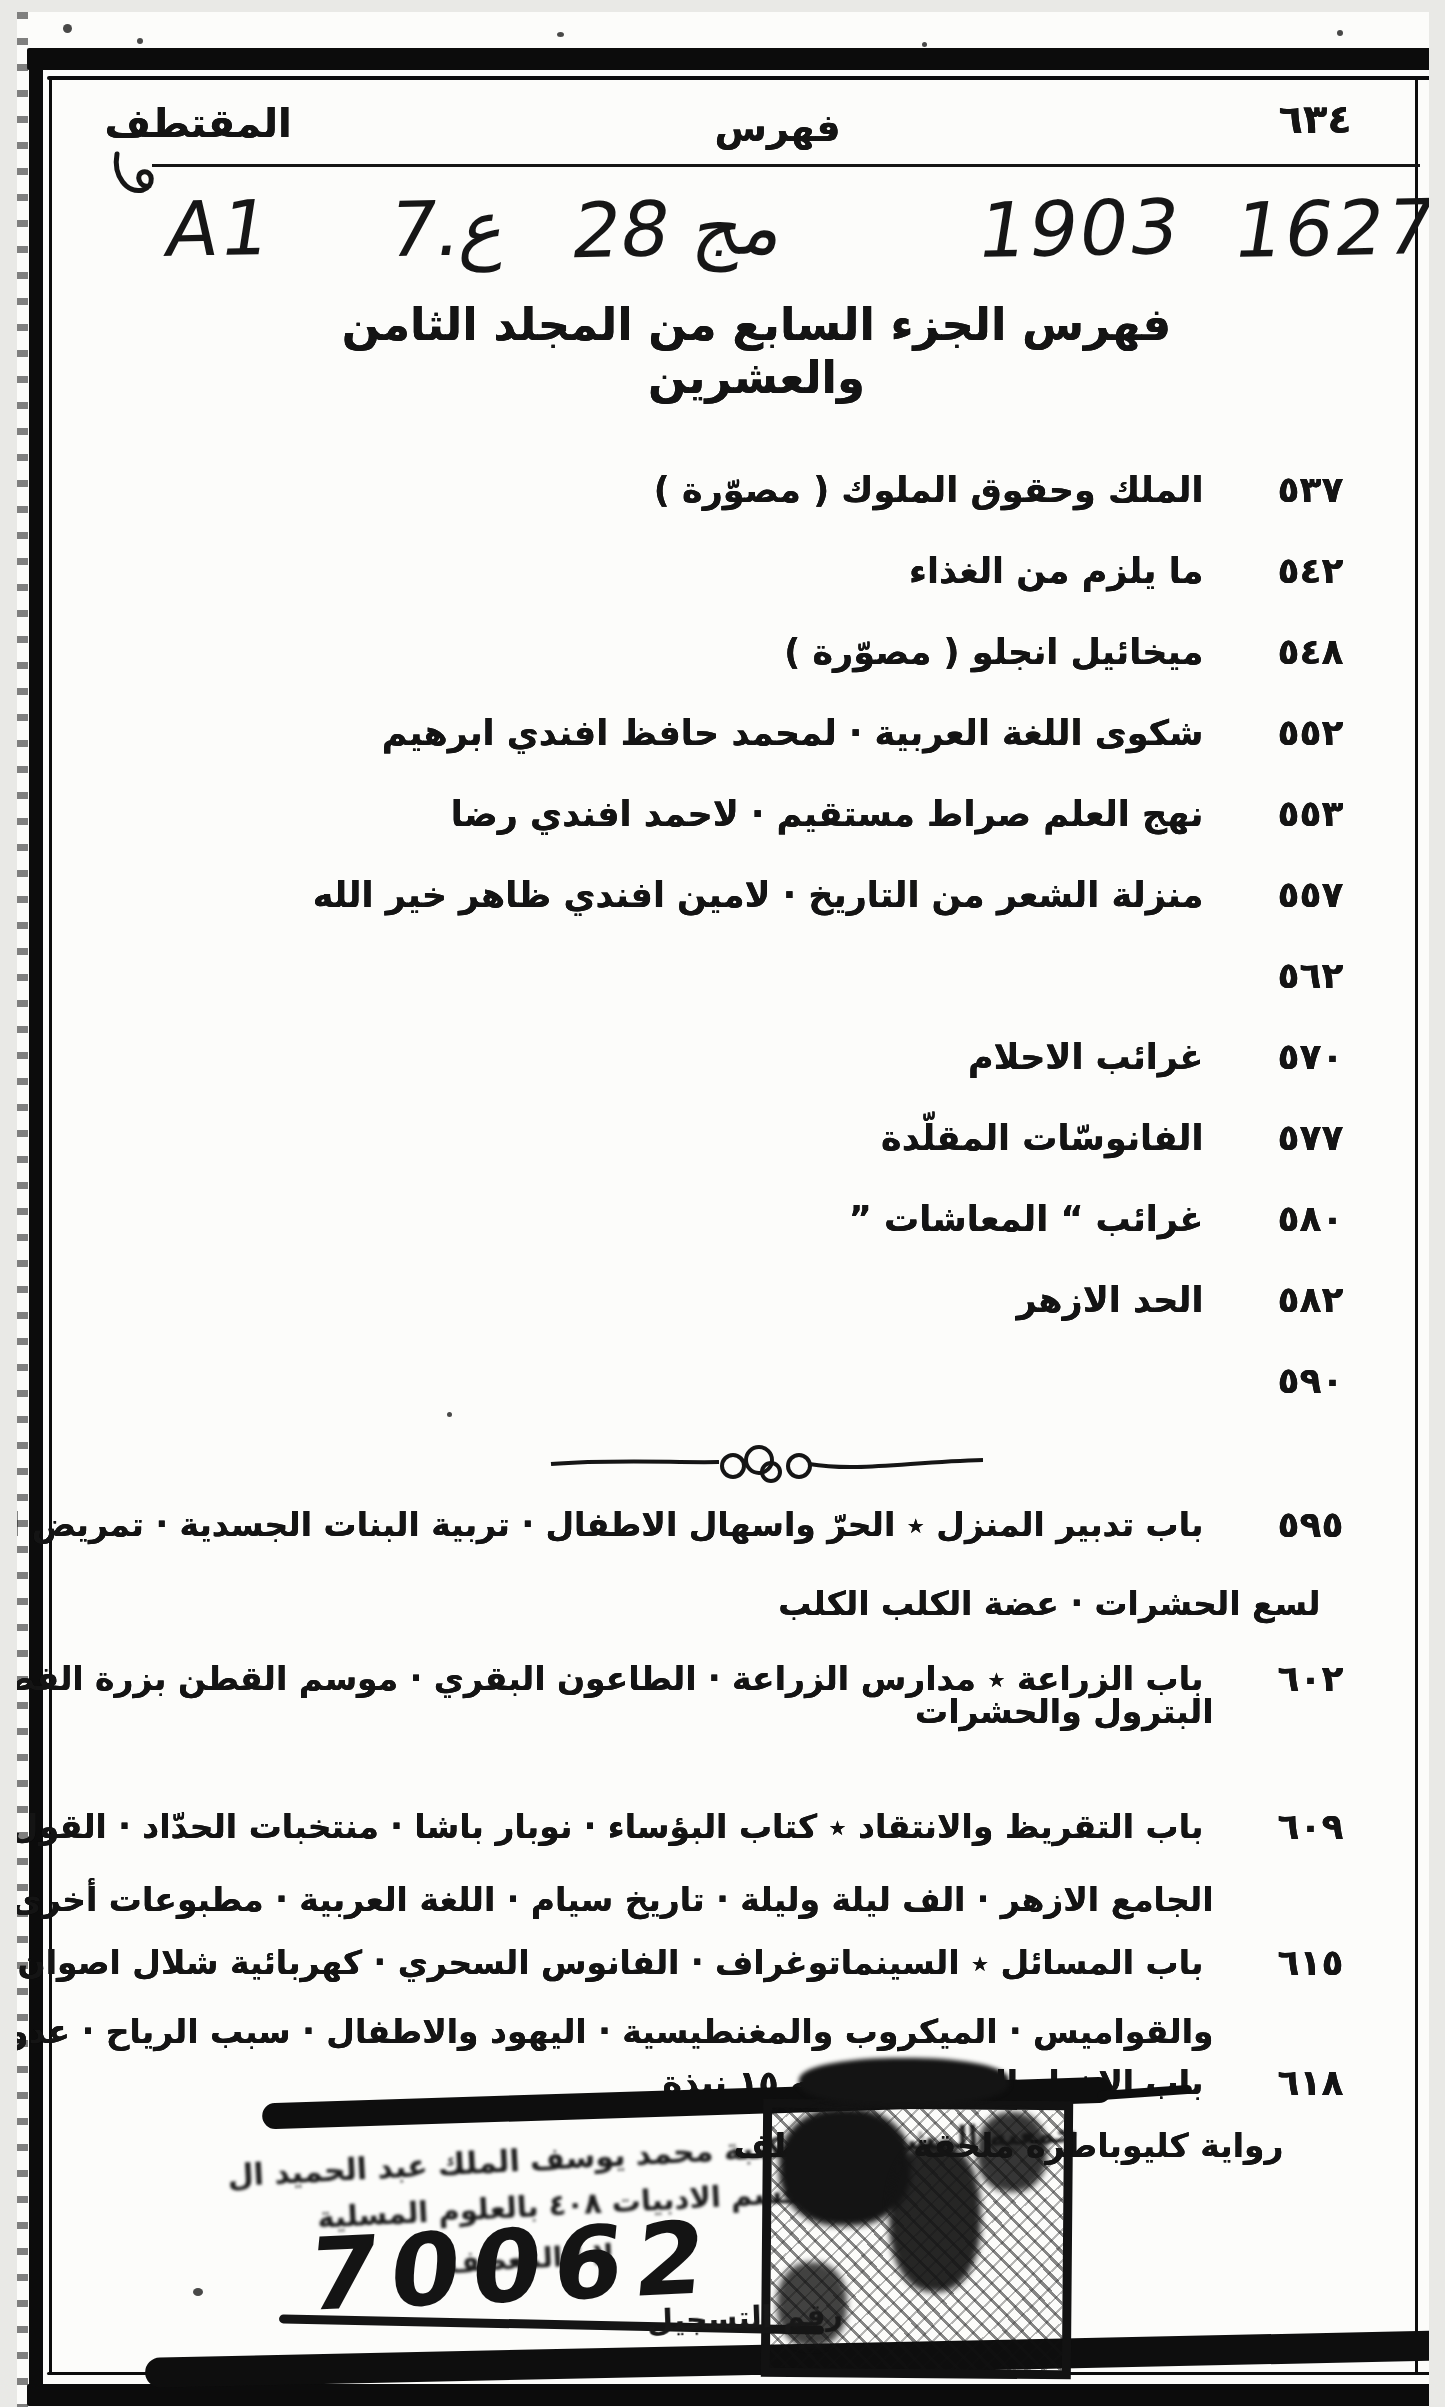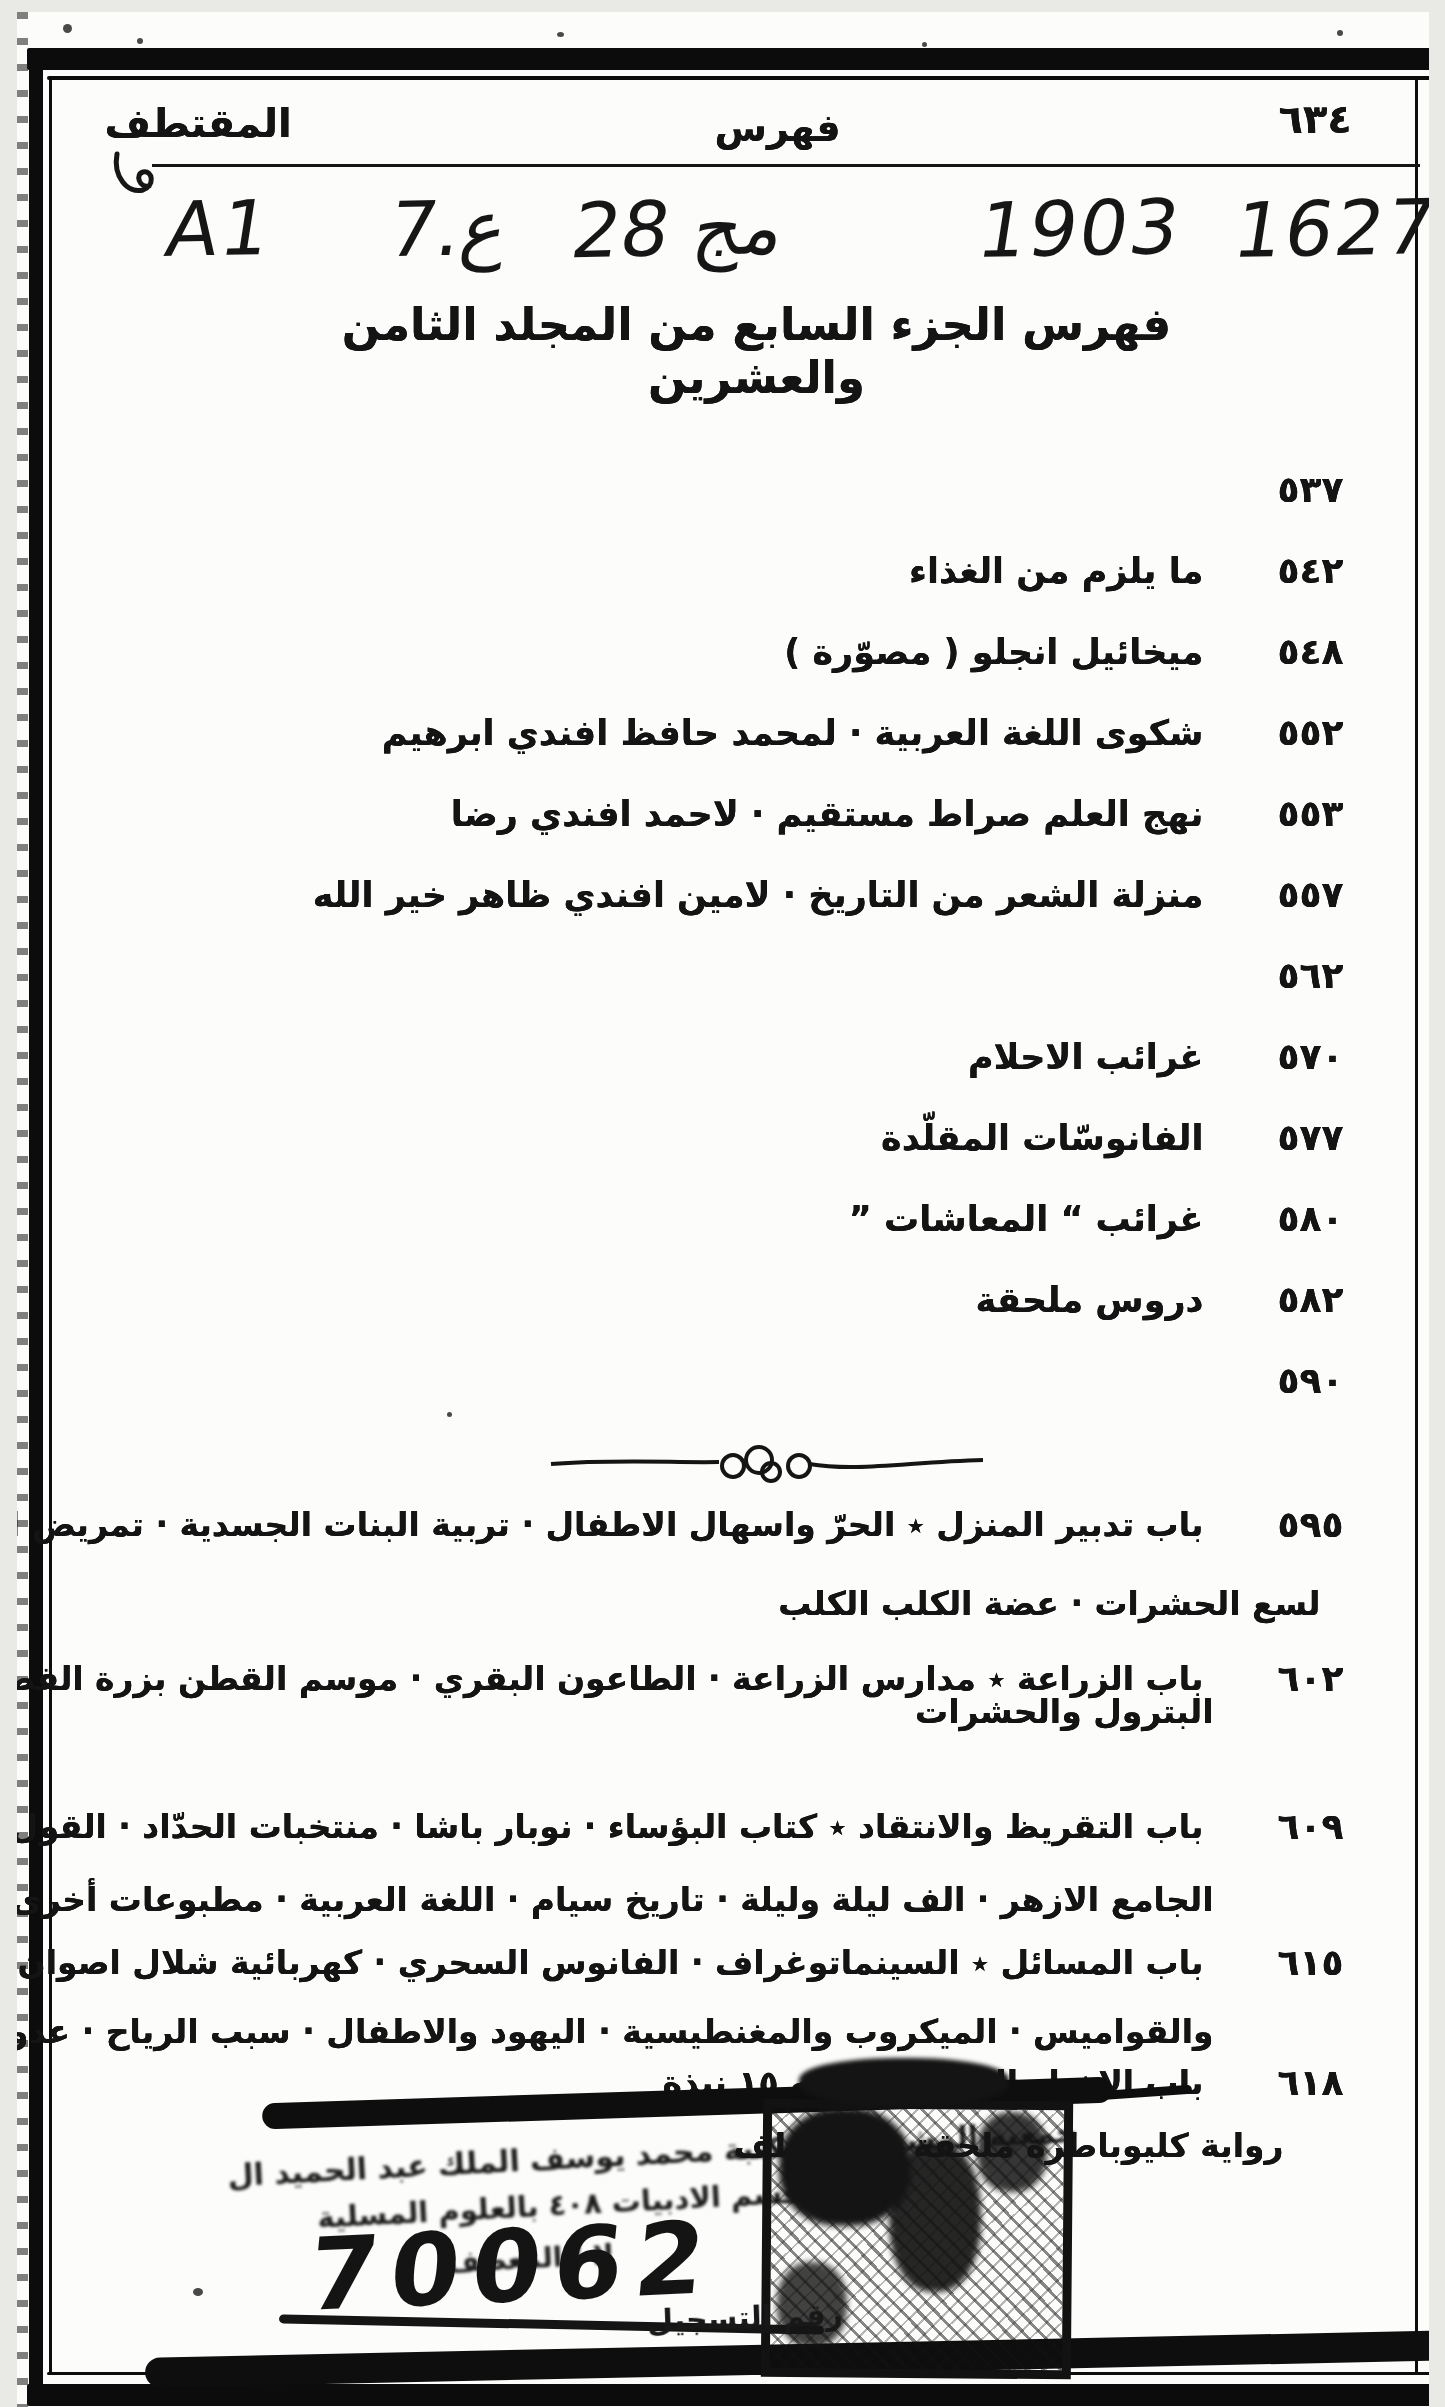--- a/index.html
+++ b/index.html
@@ -105,20 +105,21 @@
   <div class="hand" style="left:372px;">7.ع</div>
   <div class="hand" style="left:556px;">28 مج</div>
   <div class="hand" style="left:962px;">1903</div>
   <div class="hand" style="left:1218px;">1627</div>
 
   <div class="sec-title ink">فهرس الجزء السابع من المجلد الثامن والعشرين</div>
 
   <div class="toc">
     <div class="toc-row">
       <span class="toc-num ink">٥٣٧</span>
+      <span class="toc-title ink">الملك وحقوق الملوك ( مصوّرة )</span>
     </div>
     <div class="toc-row">
       <span class="toc-num ink">٥٤٢</span>
       <span class="toc-title ink">ما يلزم من الغذاء</span>
     </div>
     <div class="toc-row">
       <span class="toc-num ink">٥٤٨</span>
       <span class="toc-title ink">ميخائيل انجلو ( مصوّرة )</span>
     </div>
     <div class="toc-row">
@@ -143,21 +144,21 @@
     <div class="toc-row">
       <span class="toc-num ink">٥٧٧</span>
       <span class="toc-title ink">الفانوسّات المقلّدة</span>
     </div>
     <div class="toc-row">
       <span class="toc-num ink">٥٨٠</span>
       <span class="toc-title ink">غرائب “ المعاشات ”</span>
     </div>
     <div class="toc-row">
       <span class="toc-num ink">٥٨٢</span>
-      <span class="toc-title ink">دروس ملحقة</span>
+      <span class="toc-title ink">الحد الازهر</span>
     </div>
     <div class="toc-row">
       <span class="toc-num ink">٥٩٠</span>
     </div>
   </div>
 
   <svg class="divider" width="440" height="50">
     <path d="M4 28 C 70 23, 130 27, 172 26" stroke="#151515" stroke-width="4" fill="none"></path>
     <circle cx="186" cy="30" r="11" stroke="#151515" stroke-width="4" fill="none"></circle>
     <circle cx="212" cy="24" r="13" stroke="#151515" stroke-width="4" fill="none"></circle>

